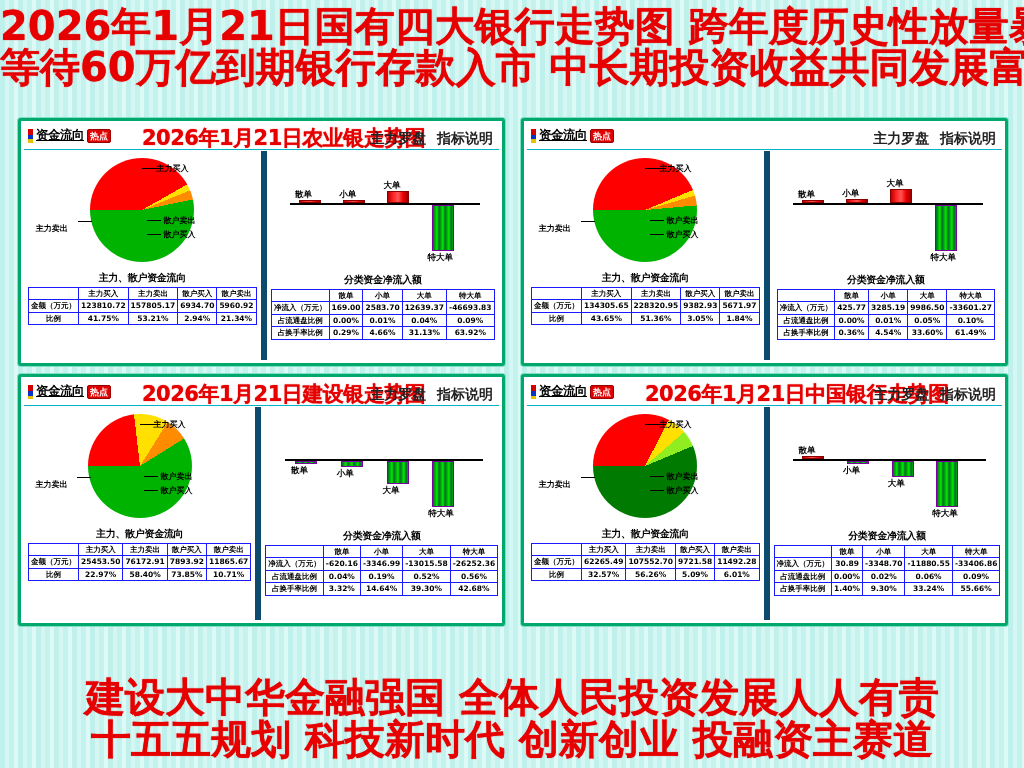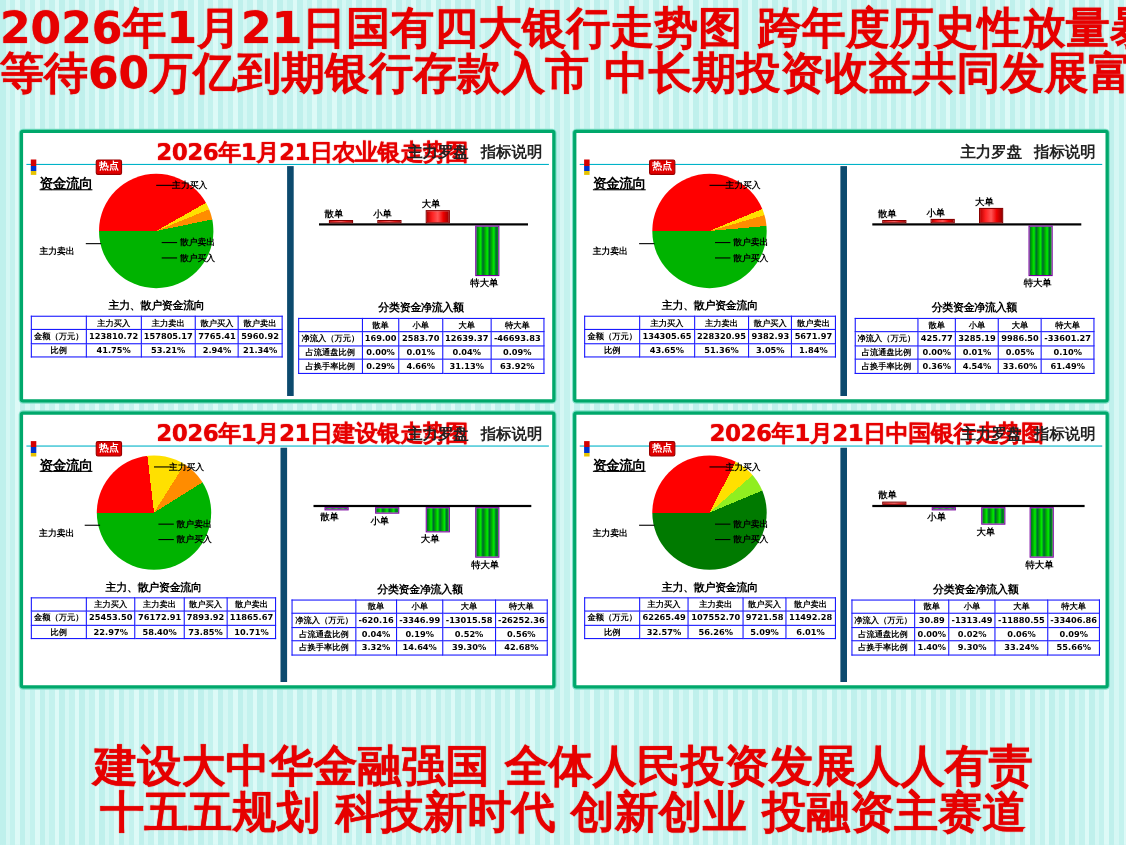--- a/index.html
+++ b/index.html
@@ -78,21 +78,21 @@
     left: 4px; top: 3px;
     display: flex; align-items: center; gap: 3px;
   }
   .flow-bars {
     display: inline-block;
     width: 5px; height: 14px;
     background: linear-gradient(#d40000 0 40%, #0033cc 40% 75%, #e6c200 75% 100%);
   }
   .flow-text {
     font-size: 12.5px; font-weight: bold; color: #000;
-    text-decoration: underline; letter-spacing: -0.5px; margin-top: 32px;
+    text-decoration: underline; letter-spacing: -0.5px;
   }
   .hot-badge {
     font-size: 9px; color: #fff; background: #e00000;
     border: 1px solid #900; padding: 0 2px; line-height: 12px;
     border-radius: 2px; font-weight: bold;
   }
   .panel-title {
     position: absolute;
     left: 118px; top: 0px;
     font-size: 21px; font-weight: bold; color: #e60000;
@@ -235,21 +235,21 @@
               <td class="blank"></td>
               <th>主力买入</th>
               <th>主力卖出</th>
               <th>散户买入</th>
               <th>散户卖出</th>
             </tr>
             <tr>
               <td class="rowhead">金额（万元）</td>
               <td>123810.72</td>
               <td>157805.17</td>
-              <td>7765.41</td>
+              <td>6934.70</td>
               <td>5960.92</td>
             </tr>
             <tr>
               <td class="rowhead">比例</td>
               <td>41.75%</td>
               <td>53.21%</td>
               <td>2.94%</td>
               <td>21.34%</td>
             </tr>
           </tbody>
@@ -609,21 +609,21 @@
                   <tr>
               <td class="blank"></td>
               <th>散单</th>
               <th>小单</th>
               <th>大单</th>
               <th>特大单</th>
             </tr>
             <tr>
               <td class="rowhead">净流入（万元）</td>
               <td>30.89</td>
-              <td>-1313.49</td>
+              <td>-3348.70</td>
               <td>-11880.55</td>
               <td>-33406.86</td>
             </tr>
             <tr>
               <td class="rowhead">占流通盘比例</td>
               <td>0.00%</td>
               <td>0.02%</td>
               <td>0.06%</td>
               <td>0.09%</td>
             </tr>

